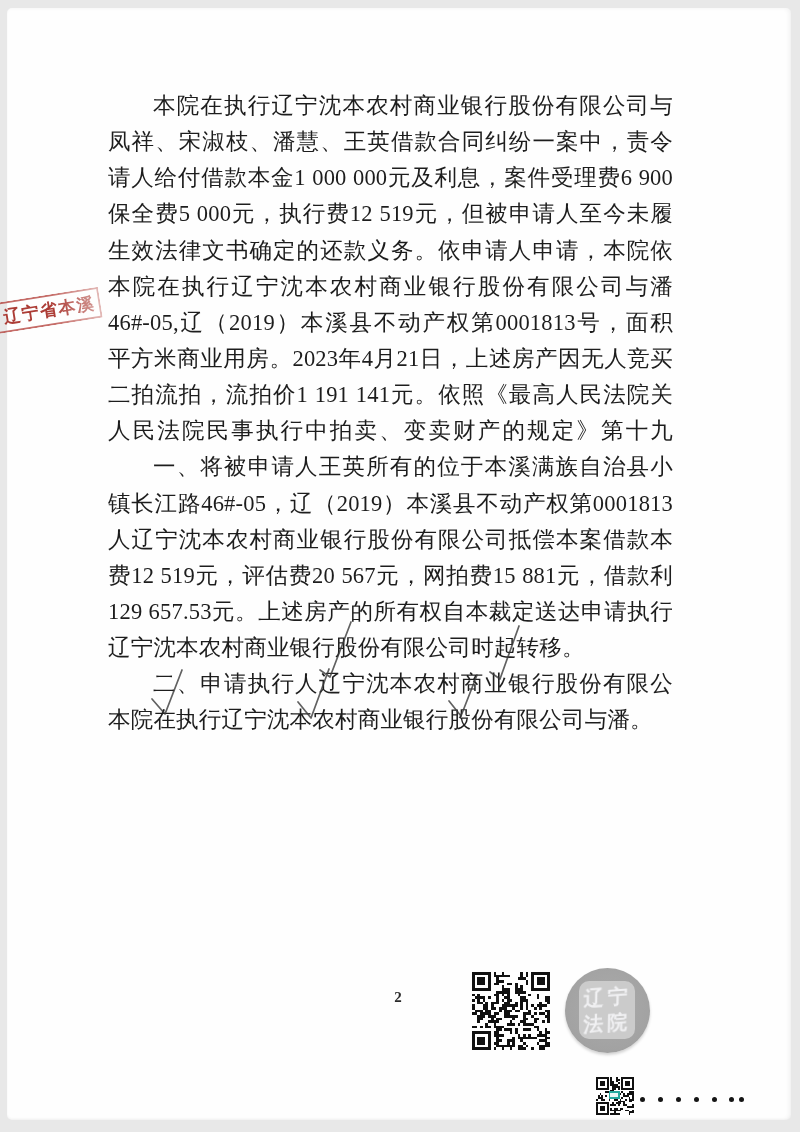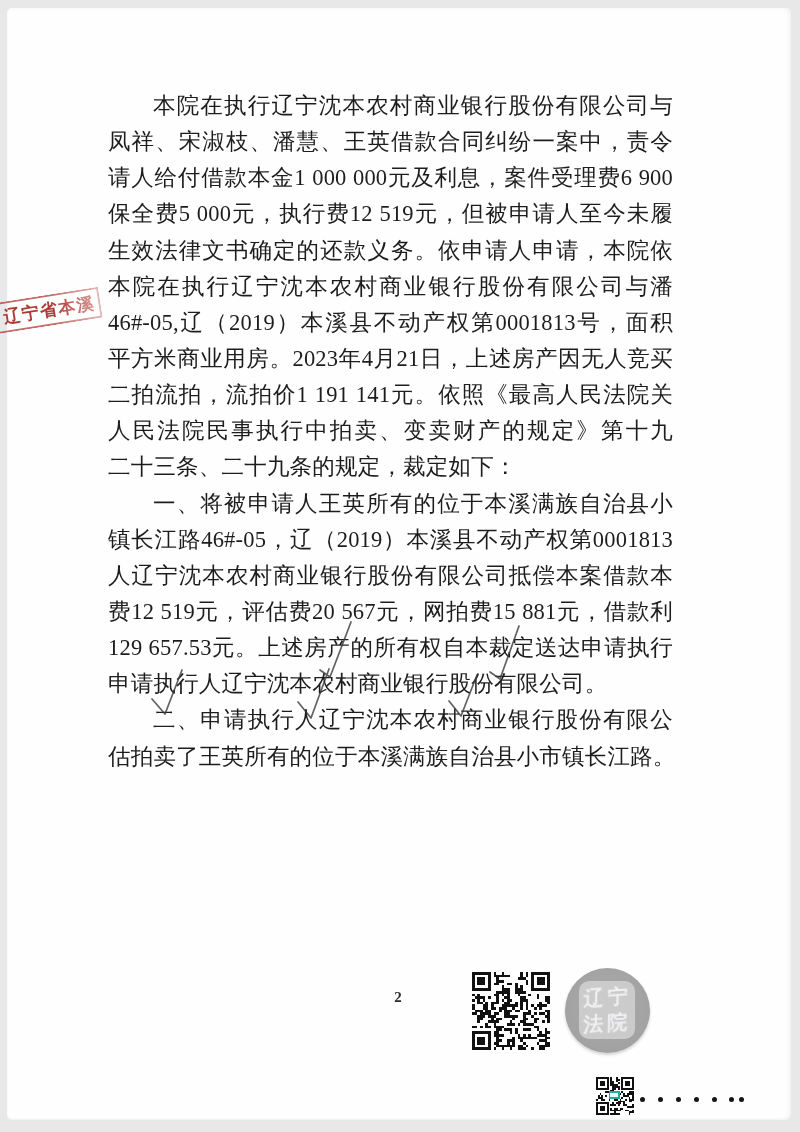--- a/index.html
+++ b/index.html
@@ -68,29 +68,28 @@
   <div class="ln fill ind">本院在执行辽宁沈本农村商业银行股份有限公司与潘</div>
   <div class="ln fill">凤祥、宋淑枝、潘慧、王英借款合同纠纷一案中，责令被申</div>
   <div class="ln fill">请人给付借款本金1 000 000元及利息，案件受理费6 900元，</div>
   <div class="ln fill">保全费5 000元，执行费12 519元，但被申请人至今未履行</div>
   <div class="ln fill">生效法律文书确定的还款义务。依申请人申请，本院依法评</div>
   <div class="ln fill">本院在执行辽宁沈本农村商业银行股份有限公司与潘</div>
   <div class="ln fill">46#-05,辽（2019）本溪县不动产权第0001813号，面积172.95</div>
   <div class="ln fill">平方米商业用房。2023年4月21日，上述房产因无人竞买而</div>
   <div class="ln fill">二拍流拍，流拍价1 191 141元。依照《最高人民法院关于</div>
   <div class="ln fill">人民法院民事执行中拍卖、变卖财产的规定》第十九条、第</div>
-  <div class="ln">二十三条、二十九条的规定，裁定如下：</div>
   <div class="ln fill ind">一、将被申请人王英所有的位于本溪满族自治县小市</div>
   <div class="ln fill">镇长江路46#-05，辽（2019）本溪县不动产权第0001813号，</div>
   <div class="ln fill">人辽宁沈本农村商业银行股份有限公司抵偿本案借款本金</div>
   <div class="ln fill">费12 519元，评估费20 567元，网拍费15 881元，借款利息</div>
   <div class="ln fill">129 657.53元。上述房产的所有权自本裁定送达申请执行人</div>
-  <div class="ln">申请执行人辽宁沈本农村商业银行股份有限公司。</div>
+  <div class="ln">辽宁沈本农村商业银行股份有限公司时起转移。</div>
   <div class="ln fill ind">二、申请执行人辽宁沈本农村商业银行股份有限公司</div>
-  <div class="ln">估拍卖了王英所有的位于本溪满族自治县小市镇长江路。</div>
+  <div class="ln">本院在执行辽宁沈本农村商业银行股份有限公司与潘。</div>
 </div>
 
 <svg class="marks" width="800" height="1132" viewBox="0 0 800 1132">
   <g fill="none" stroke="#3a3a3a" stroke-width="1.7" opacity="0.8" stroke-linecap="round" stroke-linejoin="round">
     <path d="M320,670 L330,677 L351,622"></path>
     <path d="M490,672 L500,679 L519,626"></path>
     <path d="M152,699 L165,714 L182,670"></path>
     <path d="M298,702 L311,718 L329,669"></path>
     <path d="M449,701 L461,716 L477,675"></path>
   </g>

